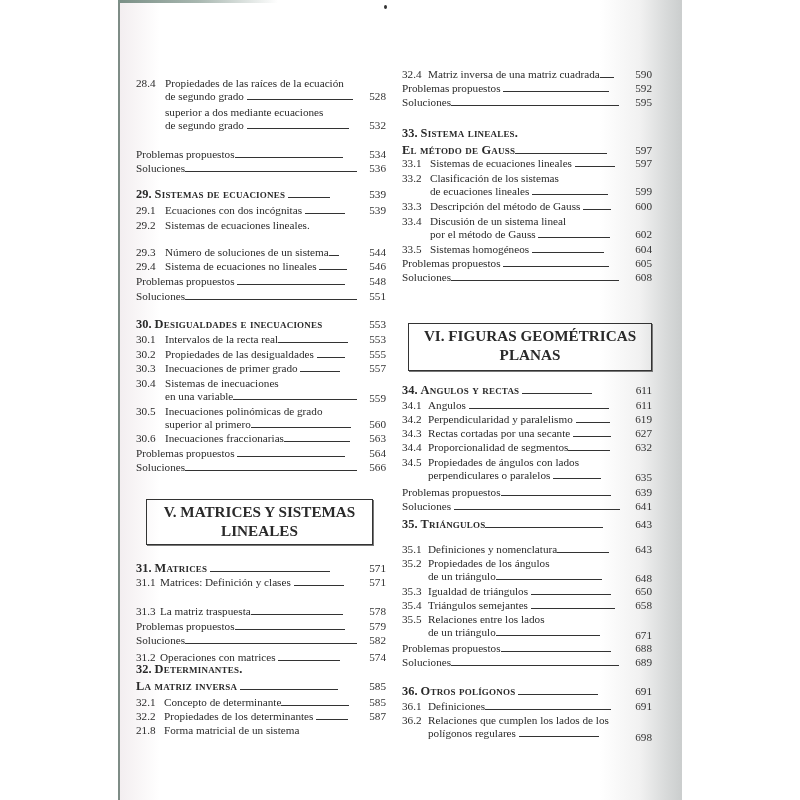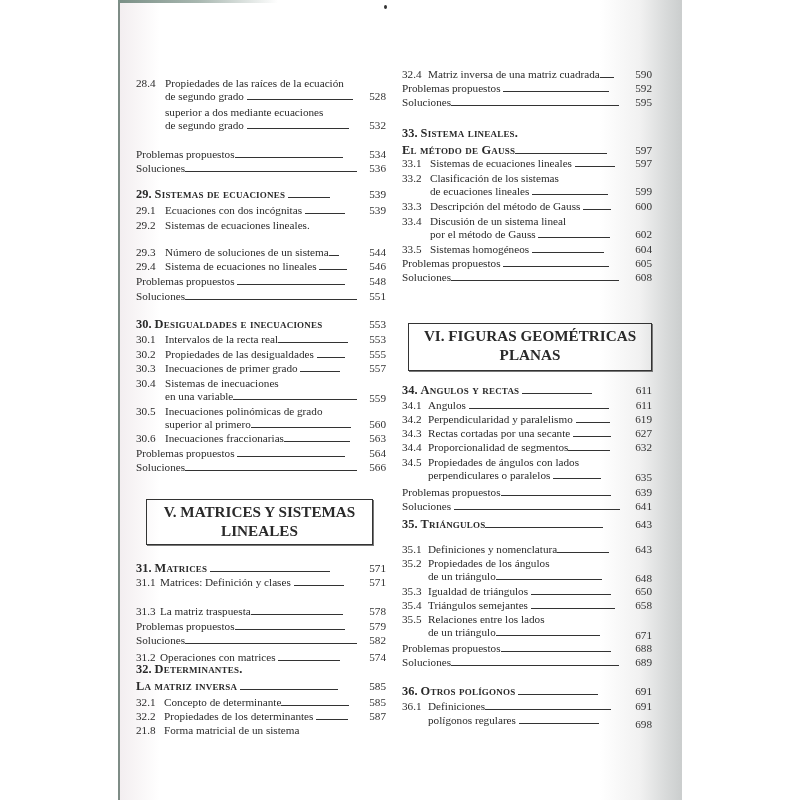--- a/index.html
+++ b/index.html
@@ -256,15 +256,16 @@
     <div class="entry"><span class="text">Soluciones</span><span class="lead" style="width:168px;"></span><span class="page-no">689</span></div>
   </div>
 
   <div class="block" style="top:684px;">
     <div class="chapter"><span>36.</span> <span class="sc">Otros polígonos</span> <span class="lead" style="width:80px;"></span><span class="page-no">691</span></div>
   </div>
   <div class="block" style="top:700px;">
     <div class="entry"><span class="num">36.1</span><span class="text indent1" style="padding-left:26px;">Definiciones</span><span class="lead" style="width:126px;"></span><span class="page-no">691</span></div>
   </div>
   <div class="block" style="top:714px;">
+    <div class="entry"><span class="num">36.2</span><span class="text indent1" style="padding-left:26px;">Relaciones que cumplen los lados de los</span></div>
     <div class="entry"><span class="text indent1" style="padding-left:26px;">polígonos regulares</span> <span class="lead" style="width:80px;"></span><span class="page-no" style="top:4px;">698</span></div>
   </div>
 </div>
 
 </body></html>

